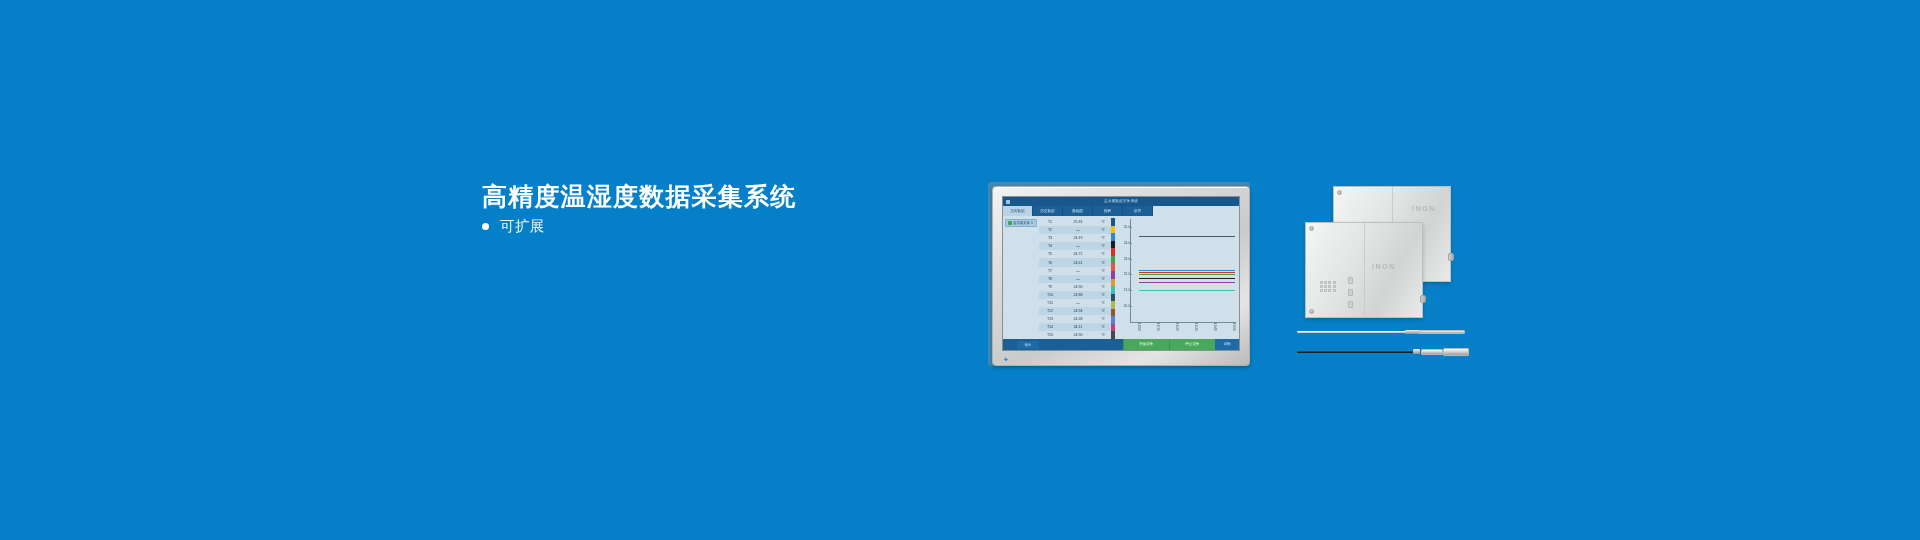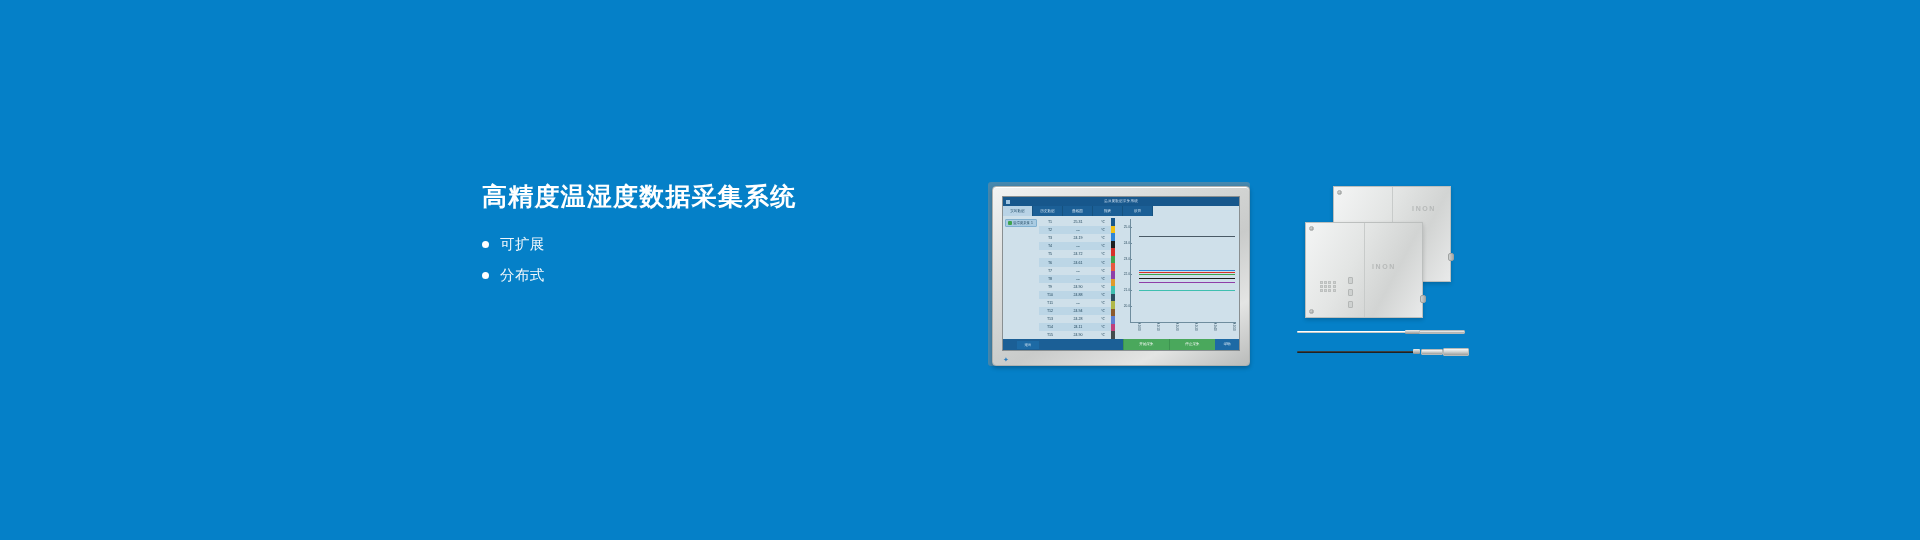--- a/index.html
+++ b/index.html
@@ -23,21 +23,21 @@
   #hero-title {
     font-size:25px; font-weight:bold; color:#ffffff;
     letter-spacing:1.2px; line-height:1.15;
     white-space:nowrap;
   }
   #hero-subtitle {
     margin-top:15px;
     font-size:14.5px; color:#e8f3fb; font-weight:normal;
     letter-spacing:0.4px; white-space:nowrap;
   }
-  #feature-list { margin-top:18px; list-style:none; }
+  #feature-list { list-style:none; }
   .feature-item {
     display:flex; align-items:center;
     height:31px;
     font-size:14.5px; color:#f0f7fc; letter-spacing:0.4px;
   }
   .feature-bullet {
     width:7px; height:7px; border-radius:50%;
     background:#ffffff; margin-right:11px; flex:0 0 auto;
   }
 
@@ -227,24 +227,20 @@
 <div id="banner">
 
   <div id="text-block">
     <div id="hero-title">高精度温湿度数据采集系统</div>
 
 
     <ul id="feature-list">
       <li class="feature-item">
         <span class="feature-bullet"></span>
         <span>可扩展</span>
-      </li>
-      <li class="feature-item">
-        <span class="feature-bullet"></span>
-        <span>分布式</span>
       </li>
     </ul>
   </div>
 
   <div id="monitor">
     <div id="monitor-shadow"></div>
 
     <div id="monitor-bezel">
       <div id="monitor-inner-frame">
         <div id="screen">

